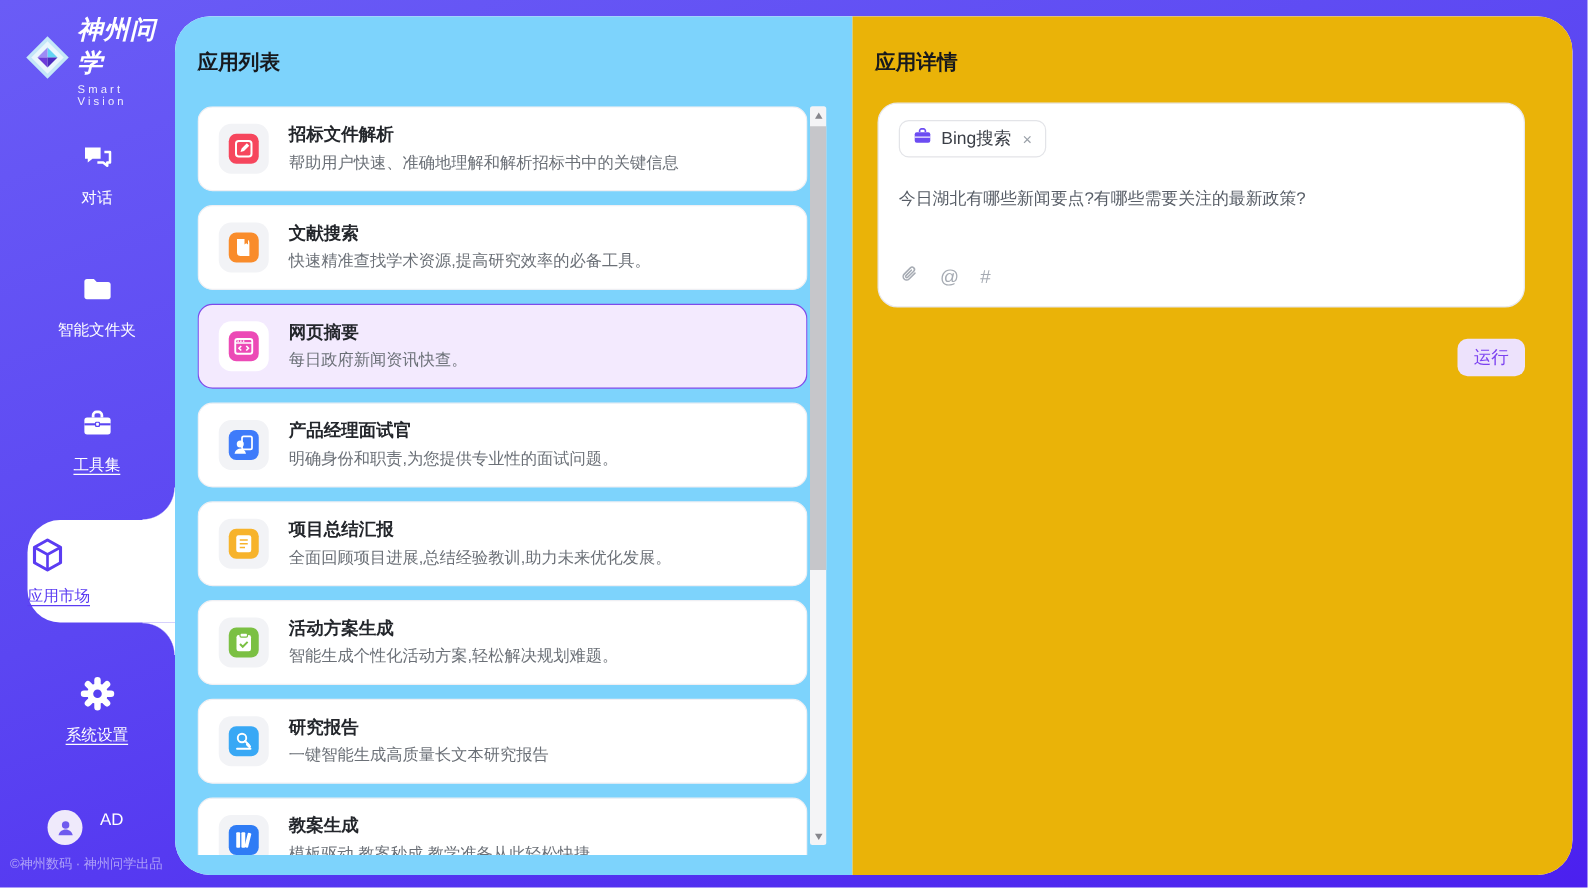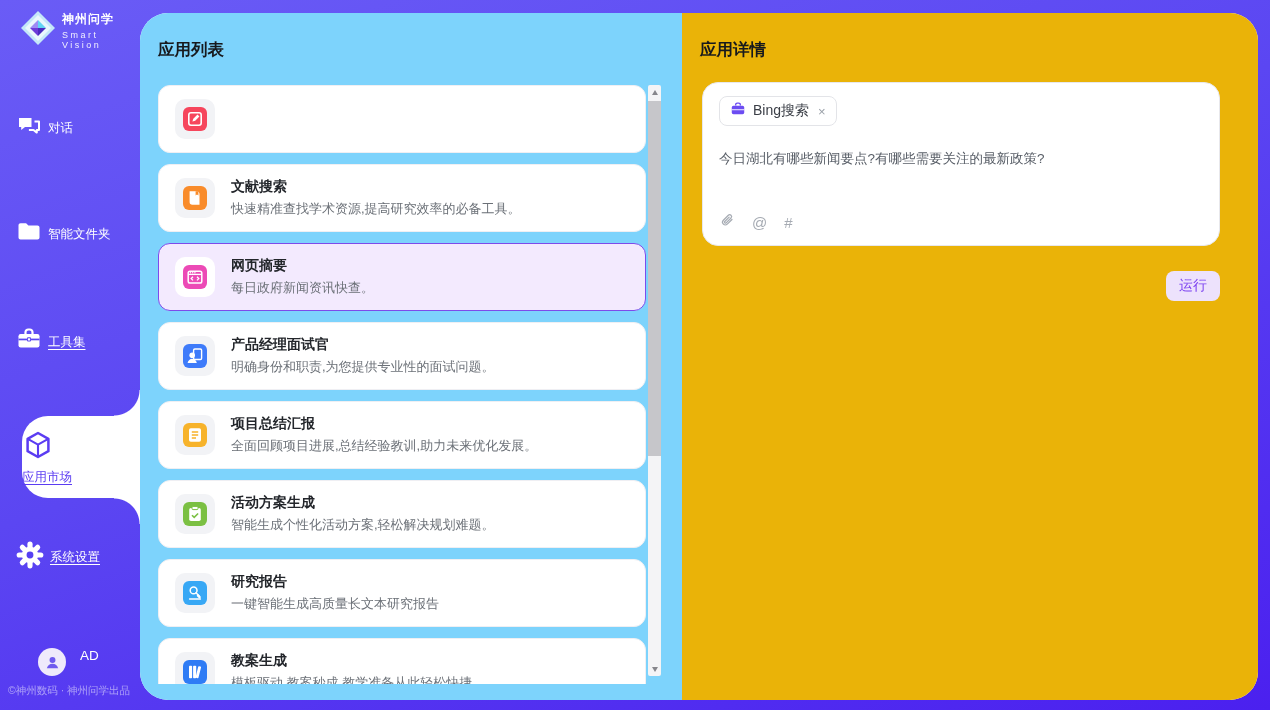--- a/index.html
+++ b/index.html
@@ -5,24 +5,24 @@
   * { margin:0; padding:0; box-sizing:border-box; }
   html,body { width:1270px; height:714px; font-family:"Liberation Sans","DejaVu Sans",sans-serif; background:#ffffff; overflow:hidden; }
 
   
   .shell { position:absolute; left:0; top:0; width:1270px; height:710px;
            background:linear-gradient(160deg,#6A5CF6 0%, #5B46F2 45%, #4B20EF 100%); }
 
   
   .sidebar { position:absolute; left:0; top:0; width:140px; height:710px; color:#fff; }
   .logo { position:absolute; left:20px; top:10px; display:flex; align-items:center; gap:6px; }
-  .logo-text .cn { font-size:12px; font-weight:bold; letter-spacing:1px; }
+  .logo-text .cn { font-size:20px; font-weight:bold; letter-spacing:1px;font-style:italic; }
   .logo-text .en { font-size:9px; letter-spacing:2.5px; opacity:.9; margin-top:2px; }
 
-  .nav-item { position:absolute; left:0; width:140px; display:flex; flex-direction:row; align-items:center; gap:5px; cursor:pointer;padding-left:15px; }
+  .nav-item { position:absolute; left:0; width:140px; display:flex; flex-direction:column; align-items:center; gap:5px; cursor:pointer;padding-left:15px; }
   .nav-label { font-size:12.5px; color:#fff; }
   .nav-label.u { text-decoration:underline; text-underline-offset:3px; }
 
   .nav-active-blob { position:absolute; left:22px; right:0; top:416px; height:82px; background:#fff;
         border-radius:26px 0 0 26px; display:flex; flex-direction:column; align-items:flex-start; justify-content:center; gap:4px; cursor:pointer; }
   .nav-active-blob::before { content:''; position:absolute; right:0; top:-26px; width:26px; height:26px;
         background:radial-gradient(circle at 0 0, rgba(0,0,0,0) 25px, #fff 26px); }
   .nav-active-blob::after { content:''; position:absolute; right:0; bottom:-26px; width:26px; height:26px;
         background:radial-gradient(circle at 0 100%, rgba(0,0,0,0) 25px, #fff 26px); }
   .nav-active-blob .nav-label { color:#5B3CF2; }
@@ -178,20 +178,24 @@
 
         <div class="app-card">
           <span class="app-icon-box">
             <span class="glyph" style="background:#F6465D;">
               <svg width="18" height="18" viewBox="0 0 18 18">
                 <rect x="2.8" y="2.8" width="12.4" height="12.4" rx="2.2" fill="none" stroke="#fff" stroke-width="1.6"></rect>
                 <path d="M6.4 11.6l.9-2.8 4.2-4.2 1.9 1.9-4.2 4.2-2.8.9z" fill="#fff"></path>
               </svg>
             </span>
           </span>
+          <span class="app-texts">
+            <span class="app-name">招标文件解析</span>
+            <span class="app-desc">帮助用户快速、准确地理解和解析招标书中的关键信息</span>
+          </span>
         </div>
 
         <div class="app-card">
           <span class="app-icon-box">
             <span class="glyph" style="background:#F98C2B;">
               <svg width="18" height="18" viewBox="0 0 18 18">
                 <path d="M3.6 2.2h7c1.6 0 2.9 1.3 2.9 2.9V15.8H6.4a2.8 2.8 0 0 1-2.8-2.8z" fill="#fff"></path>
                 <path d="M9.6 2.2h2.8v4.4l-1.4-1-1.4 1z" fill="#F98C2B"></path>
               </svg>
             </span>

